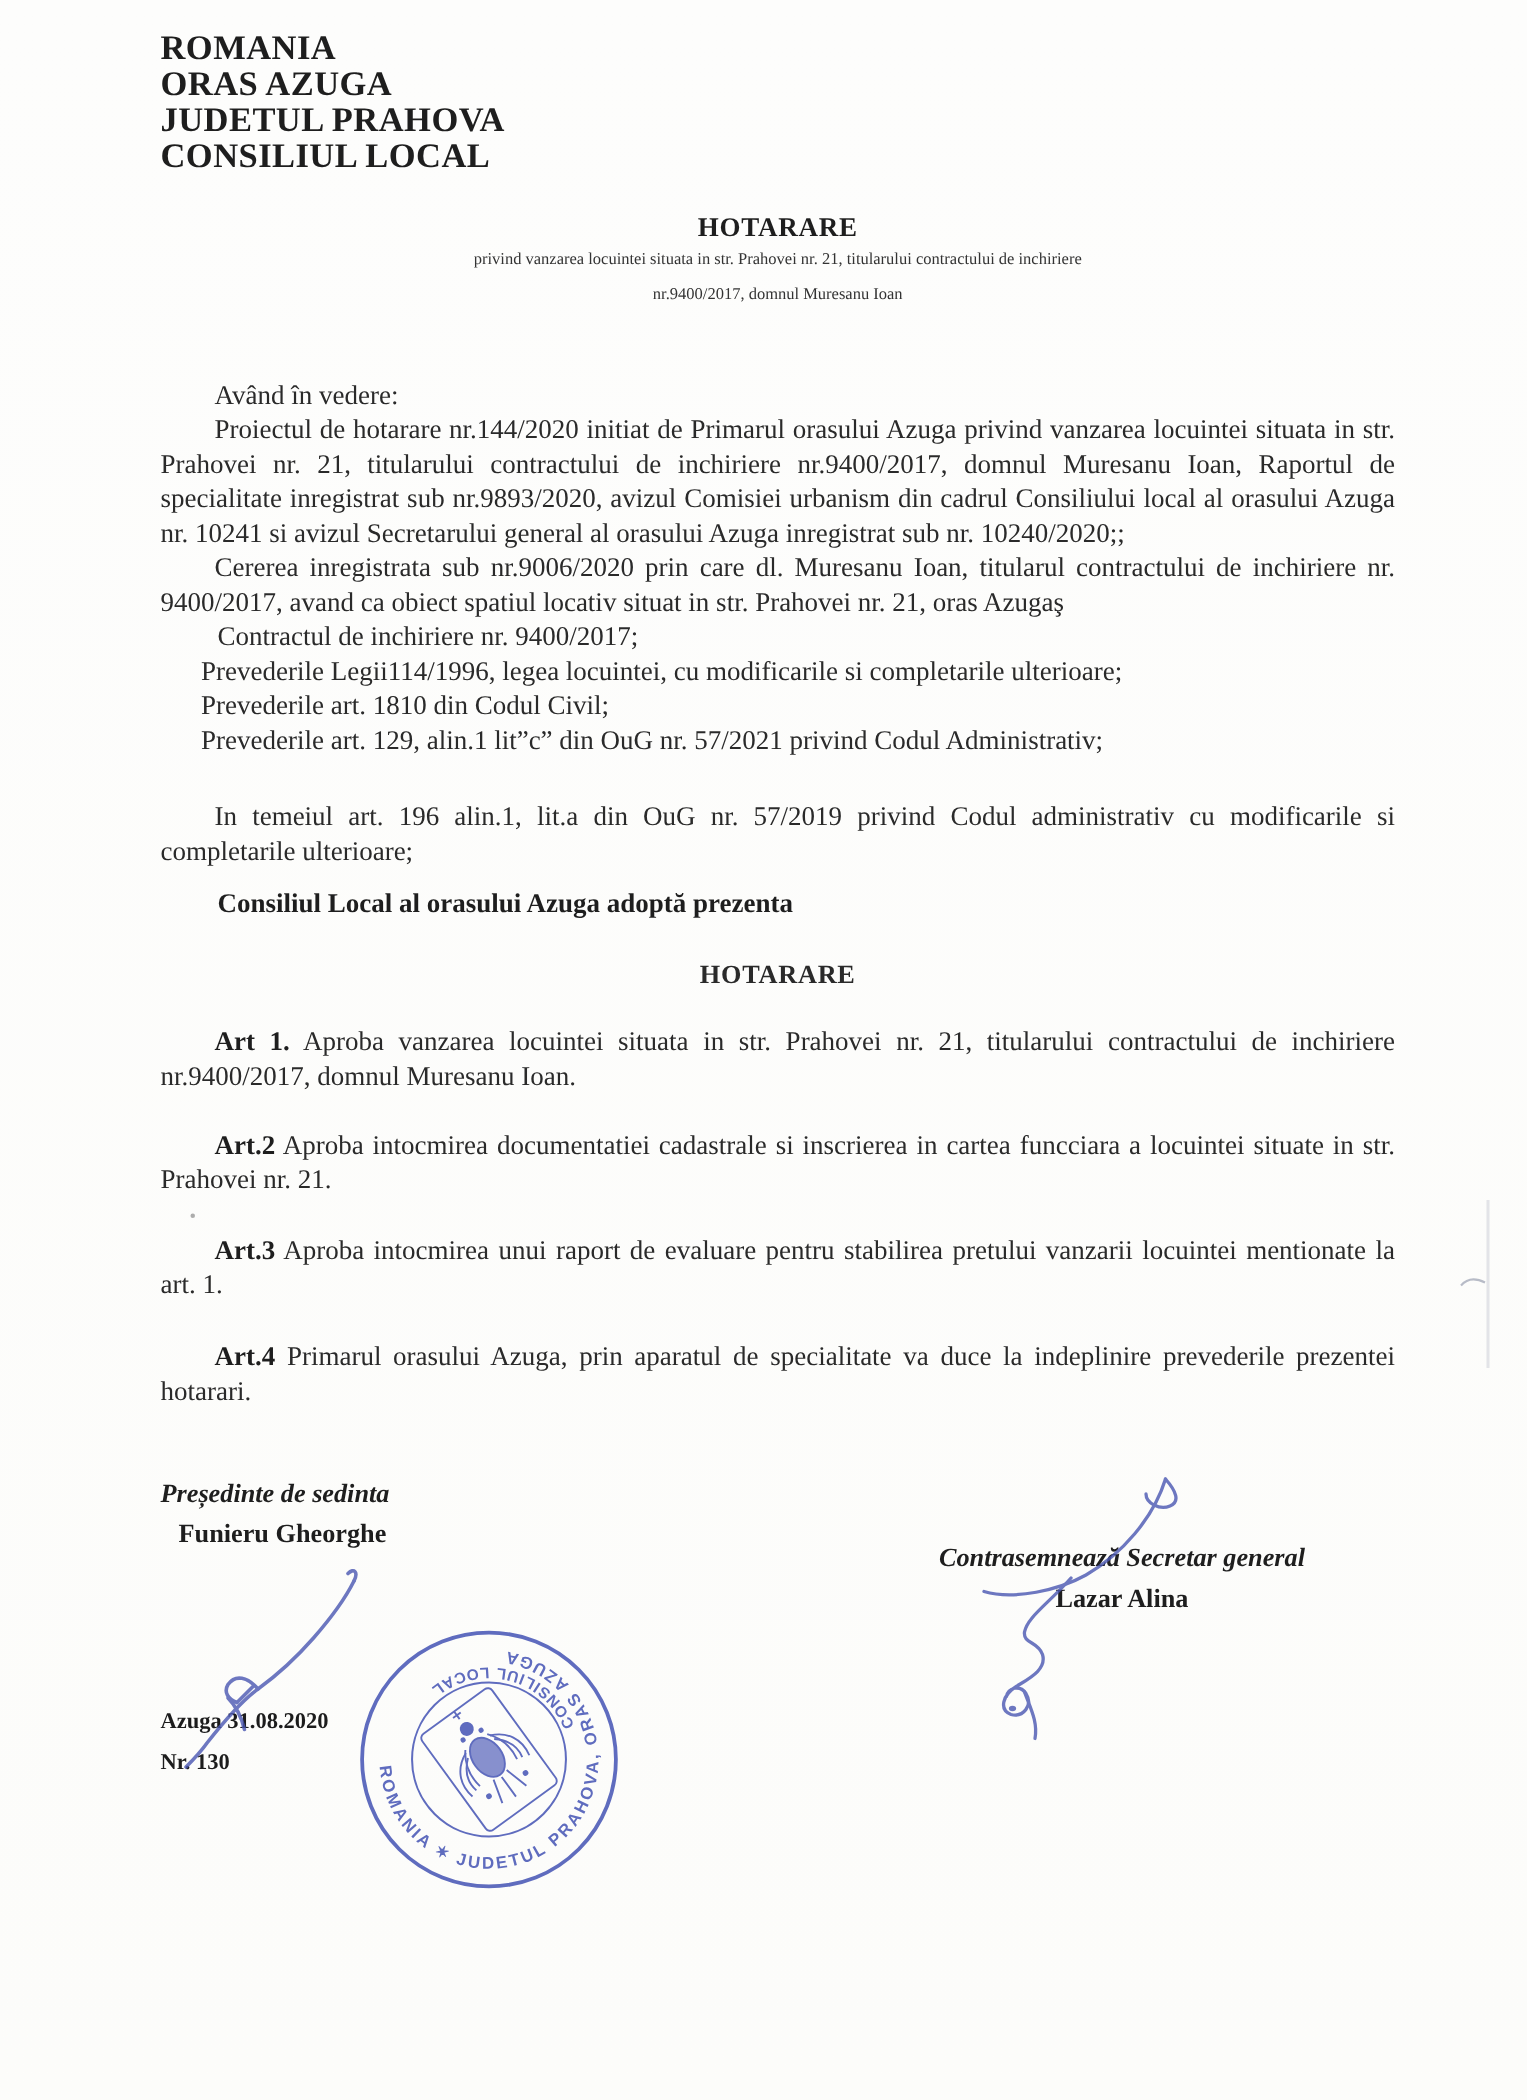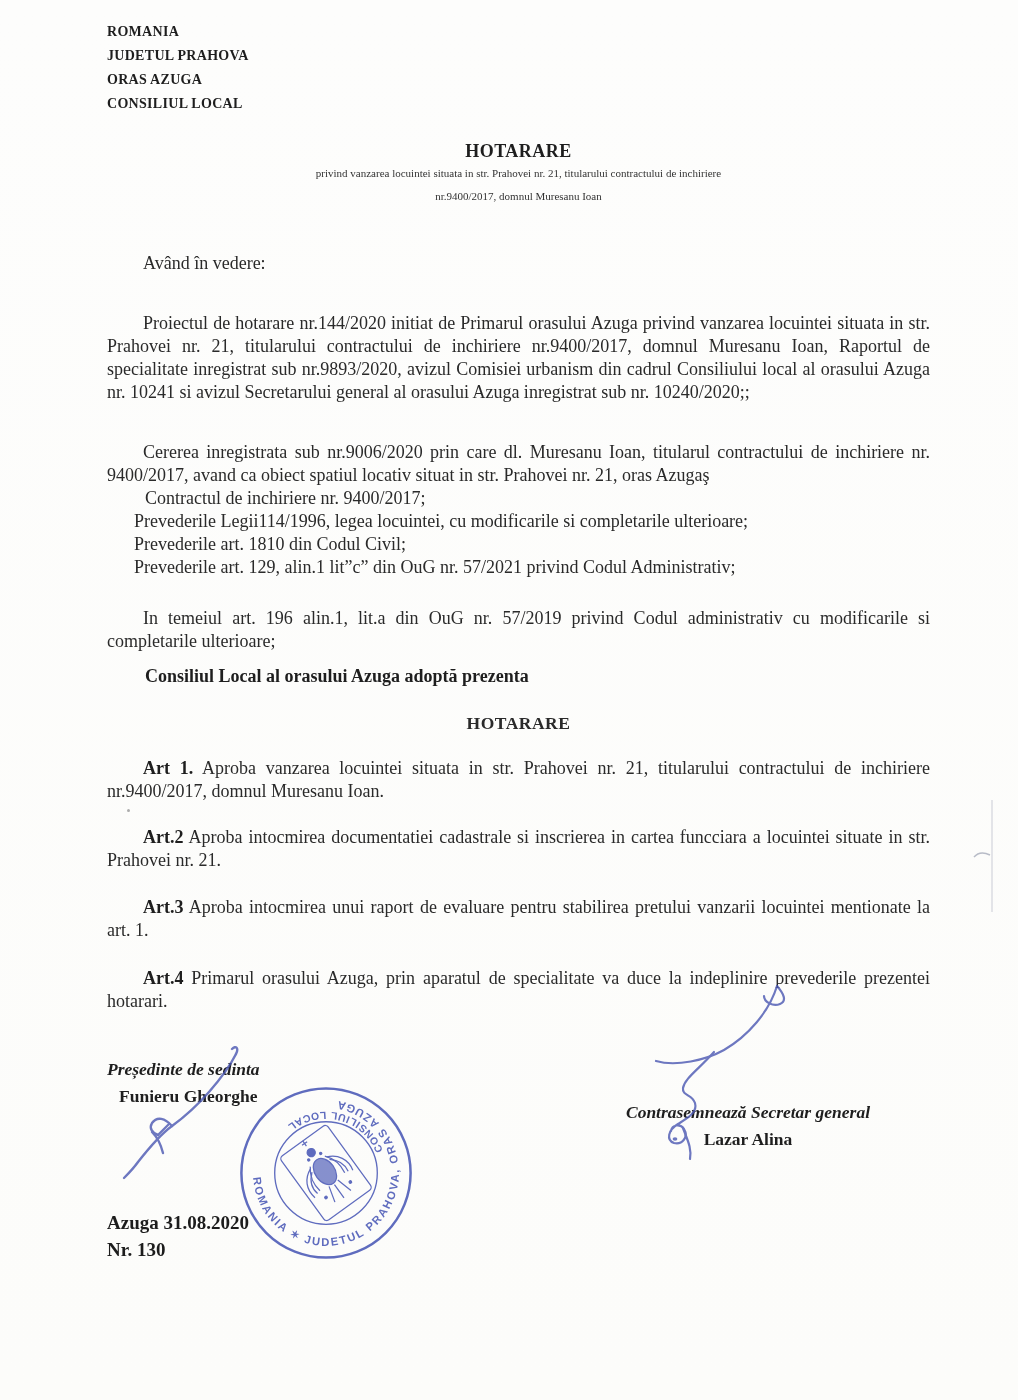--- a/index.html
+++ b/index.html
@@ -8,55 +8,55 @@
     width:1018px; height:1400px;
     margin:0 auto;
     background:linear-gradient(180deg,#fdfdfc 0%,#fcfcfa 100%);
     font-family:"Liberation Serif","DejaVu Serif",serif;
     color:#262626;
     padding:20px 88px 0 107px;
     box-sizing:border-box;
     overflow:hidden;
   }
   p { margin:0; }
-  .hdr-line { font-weight:bold; font-size:14px; line-height:24px; color:#1e1e1e; letter-spacing:.3px; }
+  .hdr-line { font-weight:bold; font-size:23px; line-height:24px; color:#1e1e1e; letter-spacing:.3px; }
   .doc-title { margin-top:24px; text-align:center; font-weight:bold; font-size:18px; line-height:22px; color:#1e1e1e; letter-spacing:.5px; }
   .subtitle-line { text-align:center; font-size:11px; line-height:23px; color:#333; }
   .body { font-size:18px; line-height:23px; color:#2a2a2a; }
-  .just { text-align:justify;margin-top:37px; }
+  .just { text-align:justify; }
   .ind    { text-indent:36px; }
   .ind-sm { text-indent:27px; }
   .ind-md { text-indent:38px; }
   .gap-lg { margin-top:28px; }
   .gap-md { margin-top:12px; }
   .gap-art { margin-top:23px; }
   .gap-art1 { margin-top:22px; }
   .bold { font-weight:bold; color:#1e1e1e; }
   .center { text-align:center; }
   .decision-title { margin-top:24px; font-weight:bold; font-size:17.5px; letter-spacing:.5px; }
   .sig-row { display:flex; margin-top:43px; }
   .sig-title { font-weight:bold; font-size:17.5px; line-height:27px; color:#1e1e1e;font-style:italic; }
   .sig-name  { font-weight:bold; font-size:17.5px; line-height:27px; color:#1e1e1e; }
   .sig-left .sig-name { padding-left:12px; }
   .sig-right { margin-left:auto; margin-right:60px; text-align:center;margin-top:43px; }
   .footer-block { margin-top:56px; }
-  .footer-line { font-weight:bold; font-size:19px; line-height:27px; color:#1c1c1c; }
+  .footer-line { font-weight:bold; font-size:15px; line-height:27px; color:#1c1c1c; }
   .overlay { position:absolute; pointer-events:none; }
   .scan-vline { position:absolute; left:991px; top:800px; width:2px; height:112px; background:#ced0d8; opacity:.55; }
   .scan-dot { position:absolute; left:127px; top:809px; width:3px; height:3px; border-radius:50%; background:#8a8a8a; opacity:.7; }
 </style>
 </head>
 <body>
 
 <div class="page">
 
   <div>
     <p class="hdr-line">ROMANIA</p>
+    <p class="hdr-line">ORAS AZUGA</p>
     <p class="hdr-line">JUDETUL PRAHOVA</p>
-    <p class="hdr-line">ORAS AZUGA</p>
     <p class="hdr-line">CONSILIUL LOCAL</p>
   </div>
 
   <p class="doc-title">HOTARARE</p>
   <p class="subtitle-line">privind vanzarea locuintei situata in str. Prahovei nr. 21, titularului contractului de inchiriere</p>
   <p class="subtitle-line">nr.9400/2017,  domnul Muresanu Ioan</p>
 
   <p class="body ind" style="margin-top:44px">Având în vedere:</p>
   <p class="body just ind">Proiectul de hotarare nr.144/2020 initiat de Primarul orasului Azuga privind vanzarea locuintei situata in str. Prahovei nr. 21, titularului contractului de inchiriere nr.9400/2017,  domnul Muresanu Ioan, Raportul de specialitate inregistrat sub nr.9893/2020, avizul Comisiei urbanism din cadrul Consiliului local al orasului Azuga nr. 10241 si avizul Secretarului general al orasului Azuga inregistrat sub nr. 10240/2020;;</p>
   <p class="body just ind">Cererea inregistrata sub nr.9006/2020 prin care dl. Muresanu Ioan, titularul contractului de inchiriere nr. 9400/2017, avand ca obiect spatiul locativ situat in str. Prahovei nr. 21, oras Azugaş</p>

